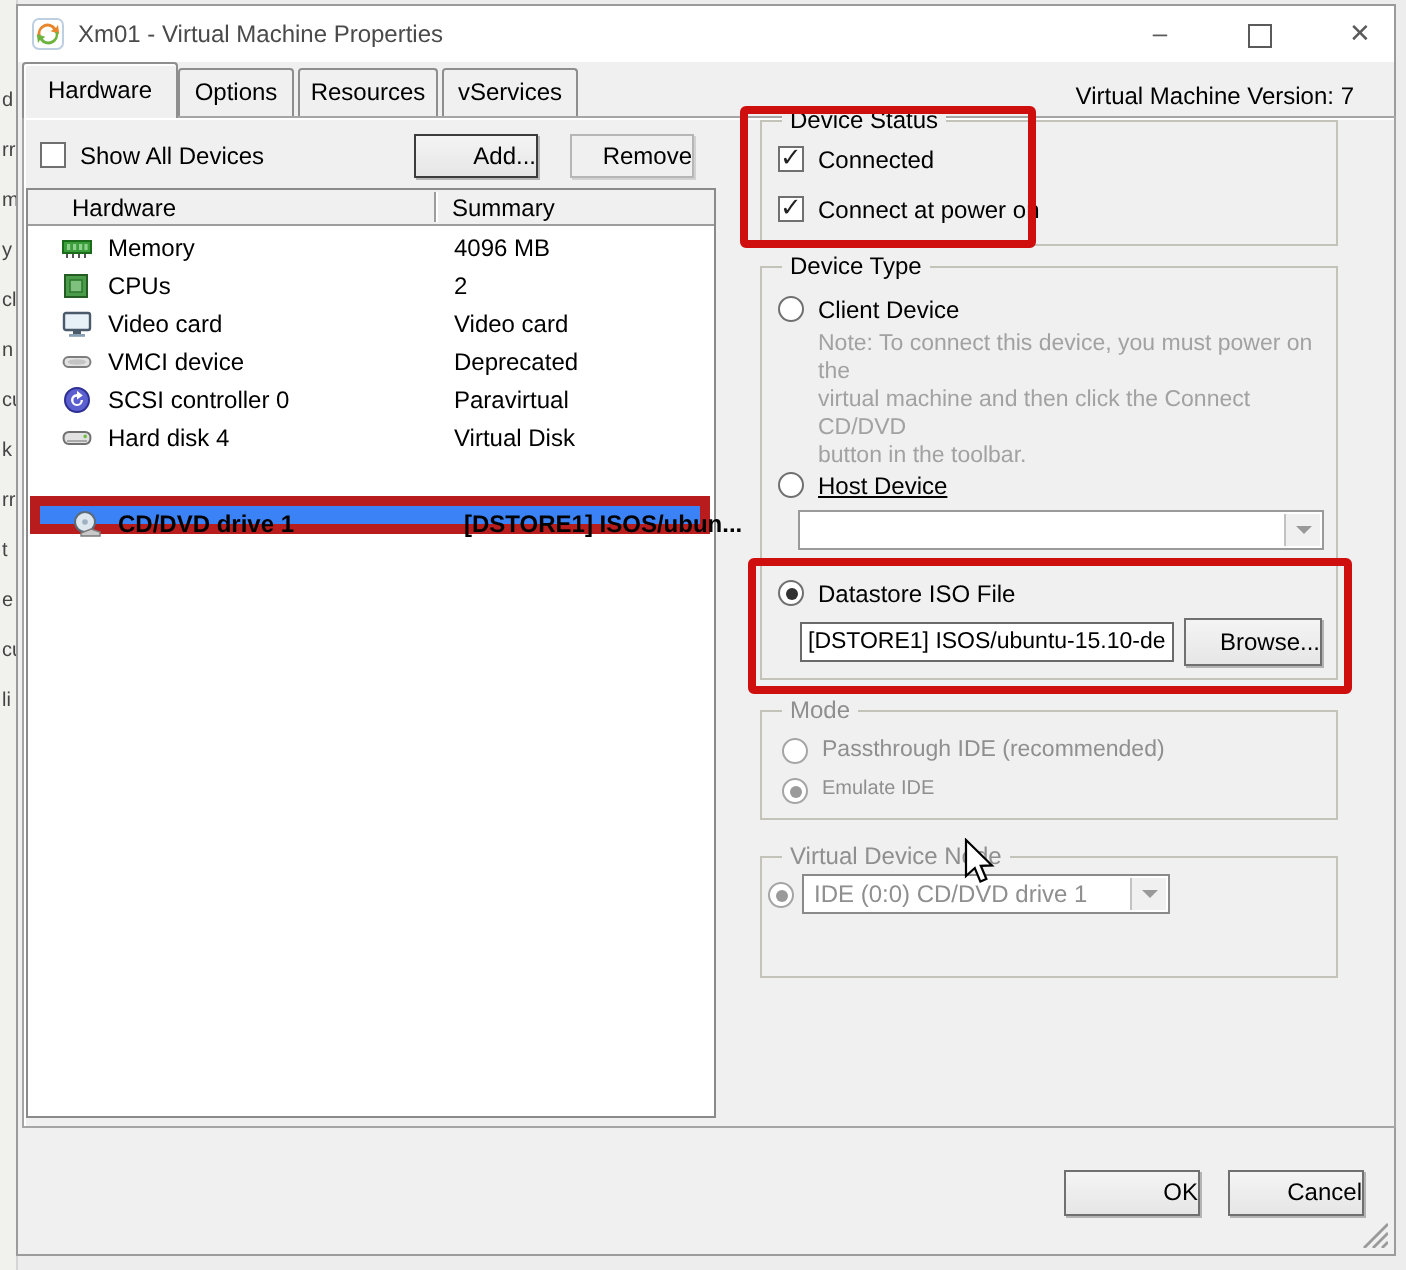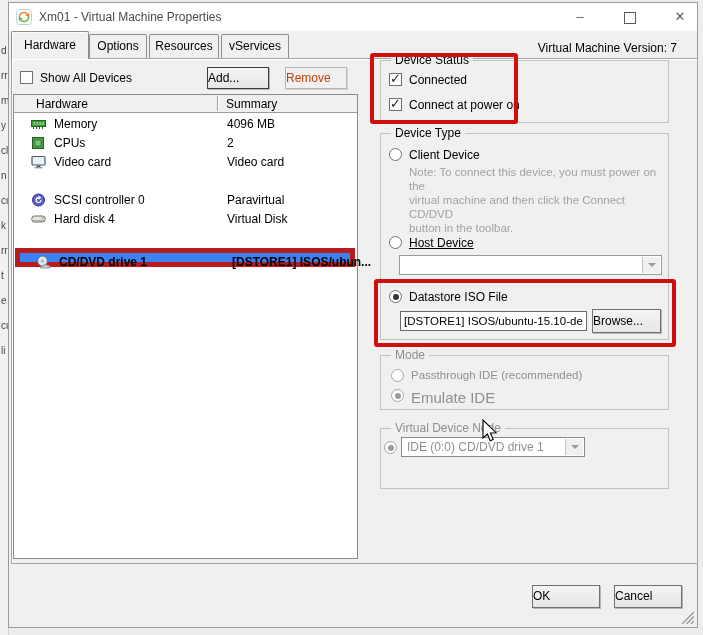--- a/index.html
+++ b/index.html
@@ -34,23 +34,23 @@
   .tab.t3{left:212px;top:3px;width:68px;height:25px;line-height:23px;}
   .version-label{position:absolute;right:20px;top:38px;color:#000;white-space:nowrap;}
 
   
   .page{position:absolute;left:2px;top:55px;width:687px;height:506px;box-sizing:border-box;background:#f0f0f0;border:1px solid #a5a5a5;box-shadow:inset 1px 1px 0 #ffffff;z-index:2;}
 
   
   .chk{position:absolute;width:13px;height:13px;background:#fff;border:1px solid #707070;box-sizing:border-box;}
   .chk .tick{position:absolute;left:0px;top:-3px;font-size:13px;font-weight:bold;color:#222;}
   .lbl{position:absolute;white-space:nowrap;}
-  .btn{position:absolute;box-sizing:border-box;background:linear-gradient(#f4f4f4,#e6e6e6);border:1px solid #707070;text-align:left;color:#000;box-shadow:1px 1px 0 rgba(0,0,0,0.25);}
+  .btn{position:absolute;box-sizing:border-box;background:linear-gradient(#f4f4f4,#e6e6e6);border:1px solid #707070;text-align:right;color:#000;box-shadow:1px 1px 0 rgba(0,0,0,0.25);}
   .btn.default{border-color:#3c3c3c;}
-  .btn.disabled{color:#c2410c;border-color:#b6b6b6;background:#f0f0f0;box-shadow:1px 1px 0 rgba(0,0,0,0.12);}
+  .btn.disabled{color:#000000;border-color:#b6b6b6;background:#f0f0f0;box-shadow:1px 1px 0 rgba(0,0,0,0.12);}
 
   .hw-table{position:absolute;left:1px;top:35px;width:345px;height:465px;box-sizing:border-box;background:#ffffff;border:1px solid #8a8a8a;}
   .hw-head{position:absolute;left:0;top:0;width:100%;height:18px;background:#f0f0f0;border-bottom:1px solid #9d9d9d;box-sizing:border-box;}
   .hw-head .c1{position:absolute;left:22px;top:2px;}
   .hw-head .c2{position:absolute;left:212px;top:2px;}
   .hw-head .sep{position:absolute;left:203px;top:1px;width:1px;height:15px;background:#9d9d9d;box-shadow:1px 0 0 #ffffff;}
   .hw-row{position:absolute;left:1px;width:340px;height:19px;box-sizing:border-box;}
   .hw-row .icon{position:absolute;left:16px;top:2px;width:15px;height:14px;}
   .hw-row .nm{position:absolute;left:39px;top:2px;white-space:nowrap;}
   .hw-row .sm{position:absolute;left:212px;top:2px;white-space:nowrap;}
@@ -166,20 +166,28 @@
       <div class="hw-row" style="top:58px;">
         <svg class="icon" viewBox="0 0 15 14">
           <rect x="1" y="1.5" width="13" height="8.5" rx="1" fill="#e9f1f8" stroke="#4a5a6a" stroke-width="1.2"></rect>
           <rect x="5.5" y="10.5" width="4" height="1.5" fill="#4a5a6a"></rect>
           <rect x="3.5" y="12" width="8" height="1.4" fill="#8aa0b4"></rect>
         </svg>
         <span class="nm">Video card</span>
         <span class="sm">Video card</span>
       </div>
 
+      <div class="hw-row" style="top:77px;">
+        <svg class="icon" viewBox="0 0 15 14">
+          <rect x="0.8" y="4.5" width="13.4" height="5" rx="2.4" fill="#e2e2e2" stroke="#7d7d7d"></rect>
+          <ellipse cx="7.5" cy="7" rx="4.6" ry="1.4" fill="#c4c4c4"></ellipse>
+        </svg>
+        <span class="nm">VMCI device</span>
+        <span class="sm">Deprecated</span>
+      </div>
 
       <div class="hw-row" style="top:96px;">
         <svg class="icon" viewBox="0 0 15 14">
           <circle cx="7.5" cy="7" r="6" fill="#5b5fd0" stroke="#2d2f92"></circle>
           <path d="M10.5 7 A3 3 0 1 1 7.5 4 L7.5 2.4 L10.4 4.7 L7.5 6.8 L7.5 5.4 A1.8 1.8 0 1 0 9.3 7 Z" fill="#ffffff"></path>
         </svg>
         <span class="nm">SCSI controller 0</span>
         <span class="sm">Paravirtual</span>
       </div>
 
@@ -242,21 +250,21 @@
       <div class="btn" style="left:211px;top:175px;width:69px;height:24px;line-height:22px;">Browse...</div>
     </div>
 
     <div class="group" style="left:368px;top:296px;width:289px;height:55px;">
       <span class="gtitle dim">Mode</span>
       <div class="radio dim" style="left:10px;top:13px;"></div>
       <span class="lbl dimtext" style="left:30px;top:13px;font-size:11.5px;">Passthrough IDE (recommended)</span>
       <div class="radio dim" style="left:10px;top:33px;">
           <span class="dot dim"></span>
         </div>
-      <span class="lbl dimtext" style="left:30px;top:33px;font-size:15px;">Emulate IDE</span>
+      <span class="lbl dimtext" style="left:30px;top:33px;font-size:10px;">Emulate IDE</span>
     </div>
 
     <div class="group" style="left:368px;top:369px;width:289px;height:61px;">
       <span class="gtitle dim">Virtual Device Node</span>
       <div class="radio dim" style="left:3px;top:12px;">
           <span class="dot dim"></span>
         </div>
       <div class="combo" style="left:20px;top:8px;width:184px;height:20px;border-color:#8a8a8a;">
         <span class="cval">IDE (0:0) CD/DVD drive 1</span>
         <span class="arrowbtn"></span>

